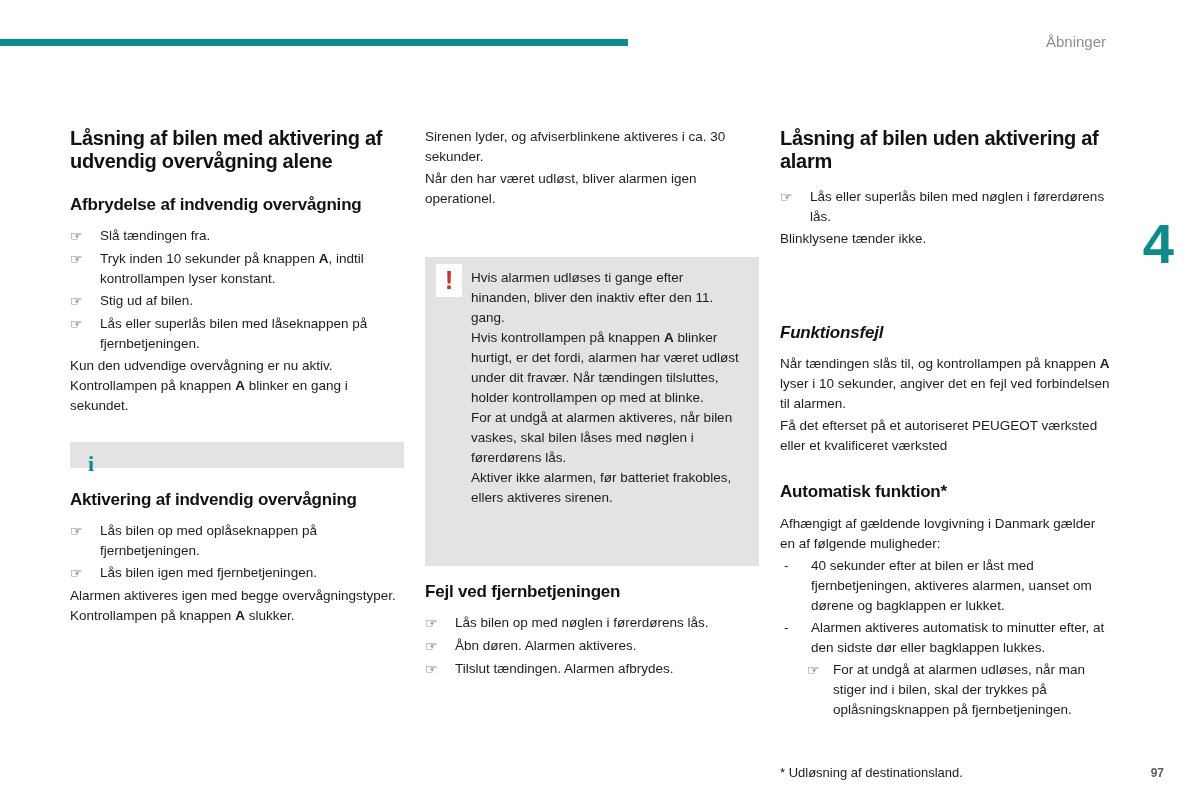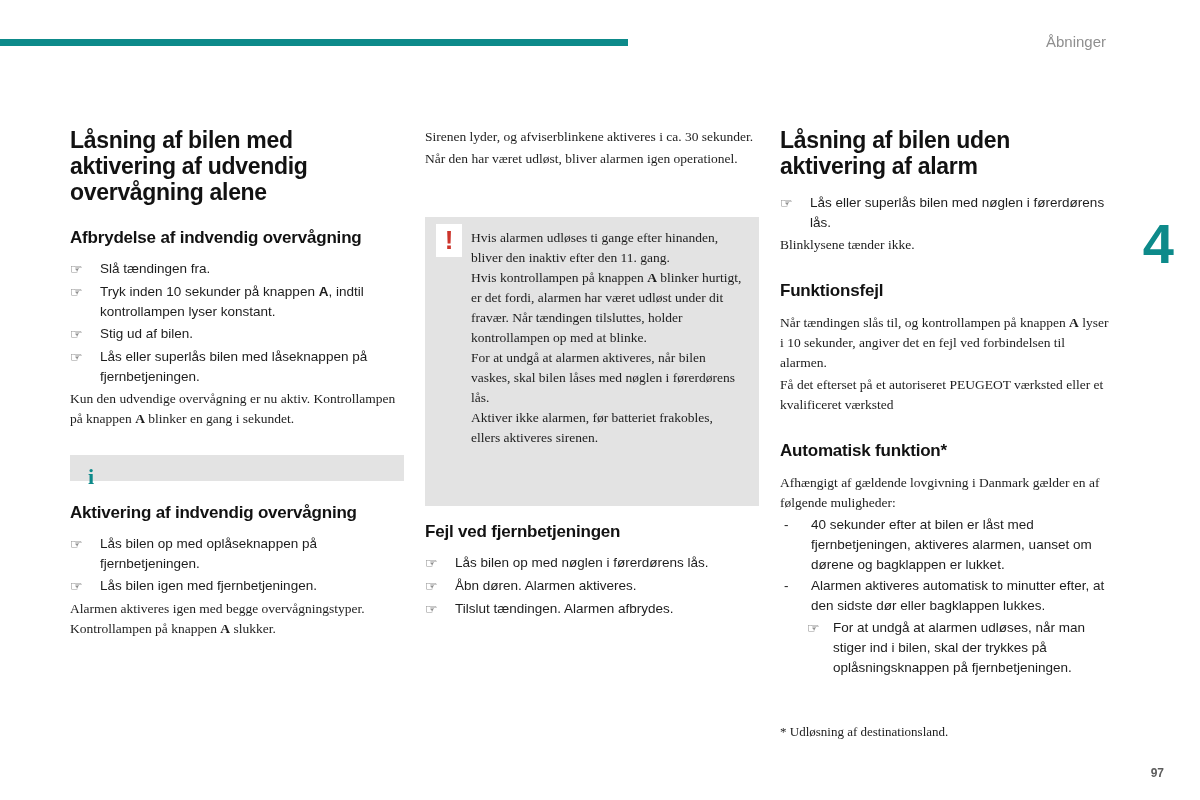--- a/index.html
+++ b/index.html
@@ -11,27 +11,27 @@
   .top-rule{position:absolute;left:0;top:39px;width:628px;height:7px;background:#0d8a8a;}
   .header-label{position:absolute;top:33px;right:94px;font-size:15px;color:#8f8f8f;}
   .chapter-num{position:absolute;top:216px;right:26px;font-size:56px;font-weight:bold;color:#0d8a8a;line-height:1;}
   .page-num{position:absolute;bottom:20px;right:36px;font-size:12px;font-weight:bold;color:#5c5c5c;}
 
   .col{position:absolute;top:127px;}
   #col1{left:70px;width:334px;}
   #col2{left:425px;width:334px;}
   #col3{left:780px;width:330px;}
 
-  .h-big{font-size:23px;line-height:1.14;font-weight:bold;color:#121212;margin:0 0 14px 0;letter-spacing:-0.3px;}
+  .h-big{font-size:20px;line-height:1.14;font-weight:bold;color:#121212;margin:0 0 14px 0;letter-spacing:-0.3px;}
   .h-med{font-size:17px;line-height:1.16;font-weight:bold;color:#121212;margin:0 0 12px 0;letter-spacing:-0.2px;}
   .mt-sec{margin-top:22px;}
-  .mt-big{margin-top:26px;}
+  .mt-big{margin-top:74px;font-style:italic;}
   .mt-med{margin-top:26px;}
 
-  p{margin:0;font-size:13.5px;line-height:1.48;font-family:Liberation Serif, serif;}
+  p{margin:0;font-size:13.5px;line-height:1.48;}
   .para{margin:0 0 2px 0;}
 
   ul{list-style:none;margin:0;padding:0;}
   li{display:flex;font-size:13.5px;line-height:1.48;margin:0 0 2px 0;}
   .hand{flex:0 0 30px;font-size:14px;color:#2a2a2a;}
   .dash{flex:0 0 27px;padding-left:4px;}
   .li-text{flex:1;}
 
   .info-box{position:relative;background:#e3e3e3;margin:26px 0 0 0;padding:13px 16px 13px 46px;}
   .info-icon{position:absolute;left:18px;top:11px;font-family:"Liberation Serif",serif;font-weight:bold;font-size:22px;color:#0d8a8a;line-height:1;}

